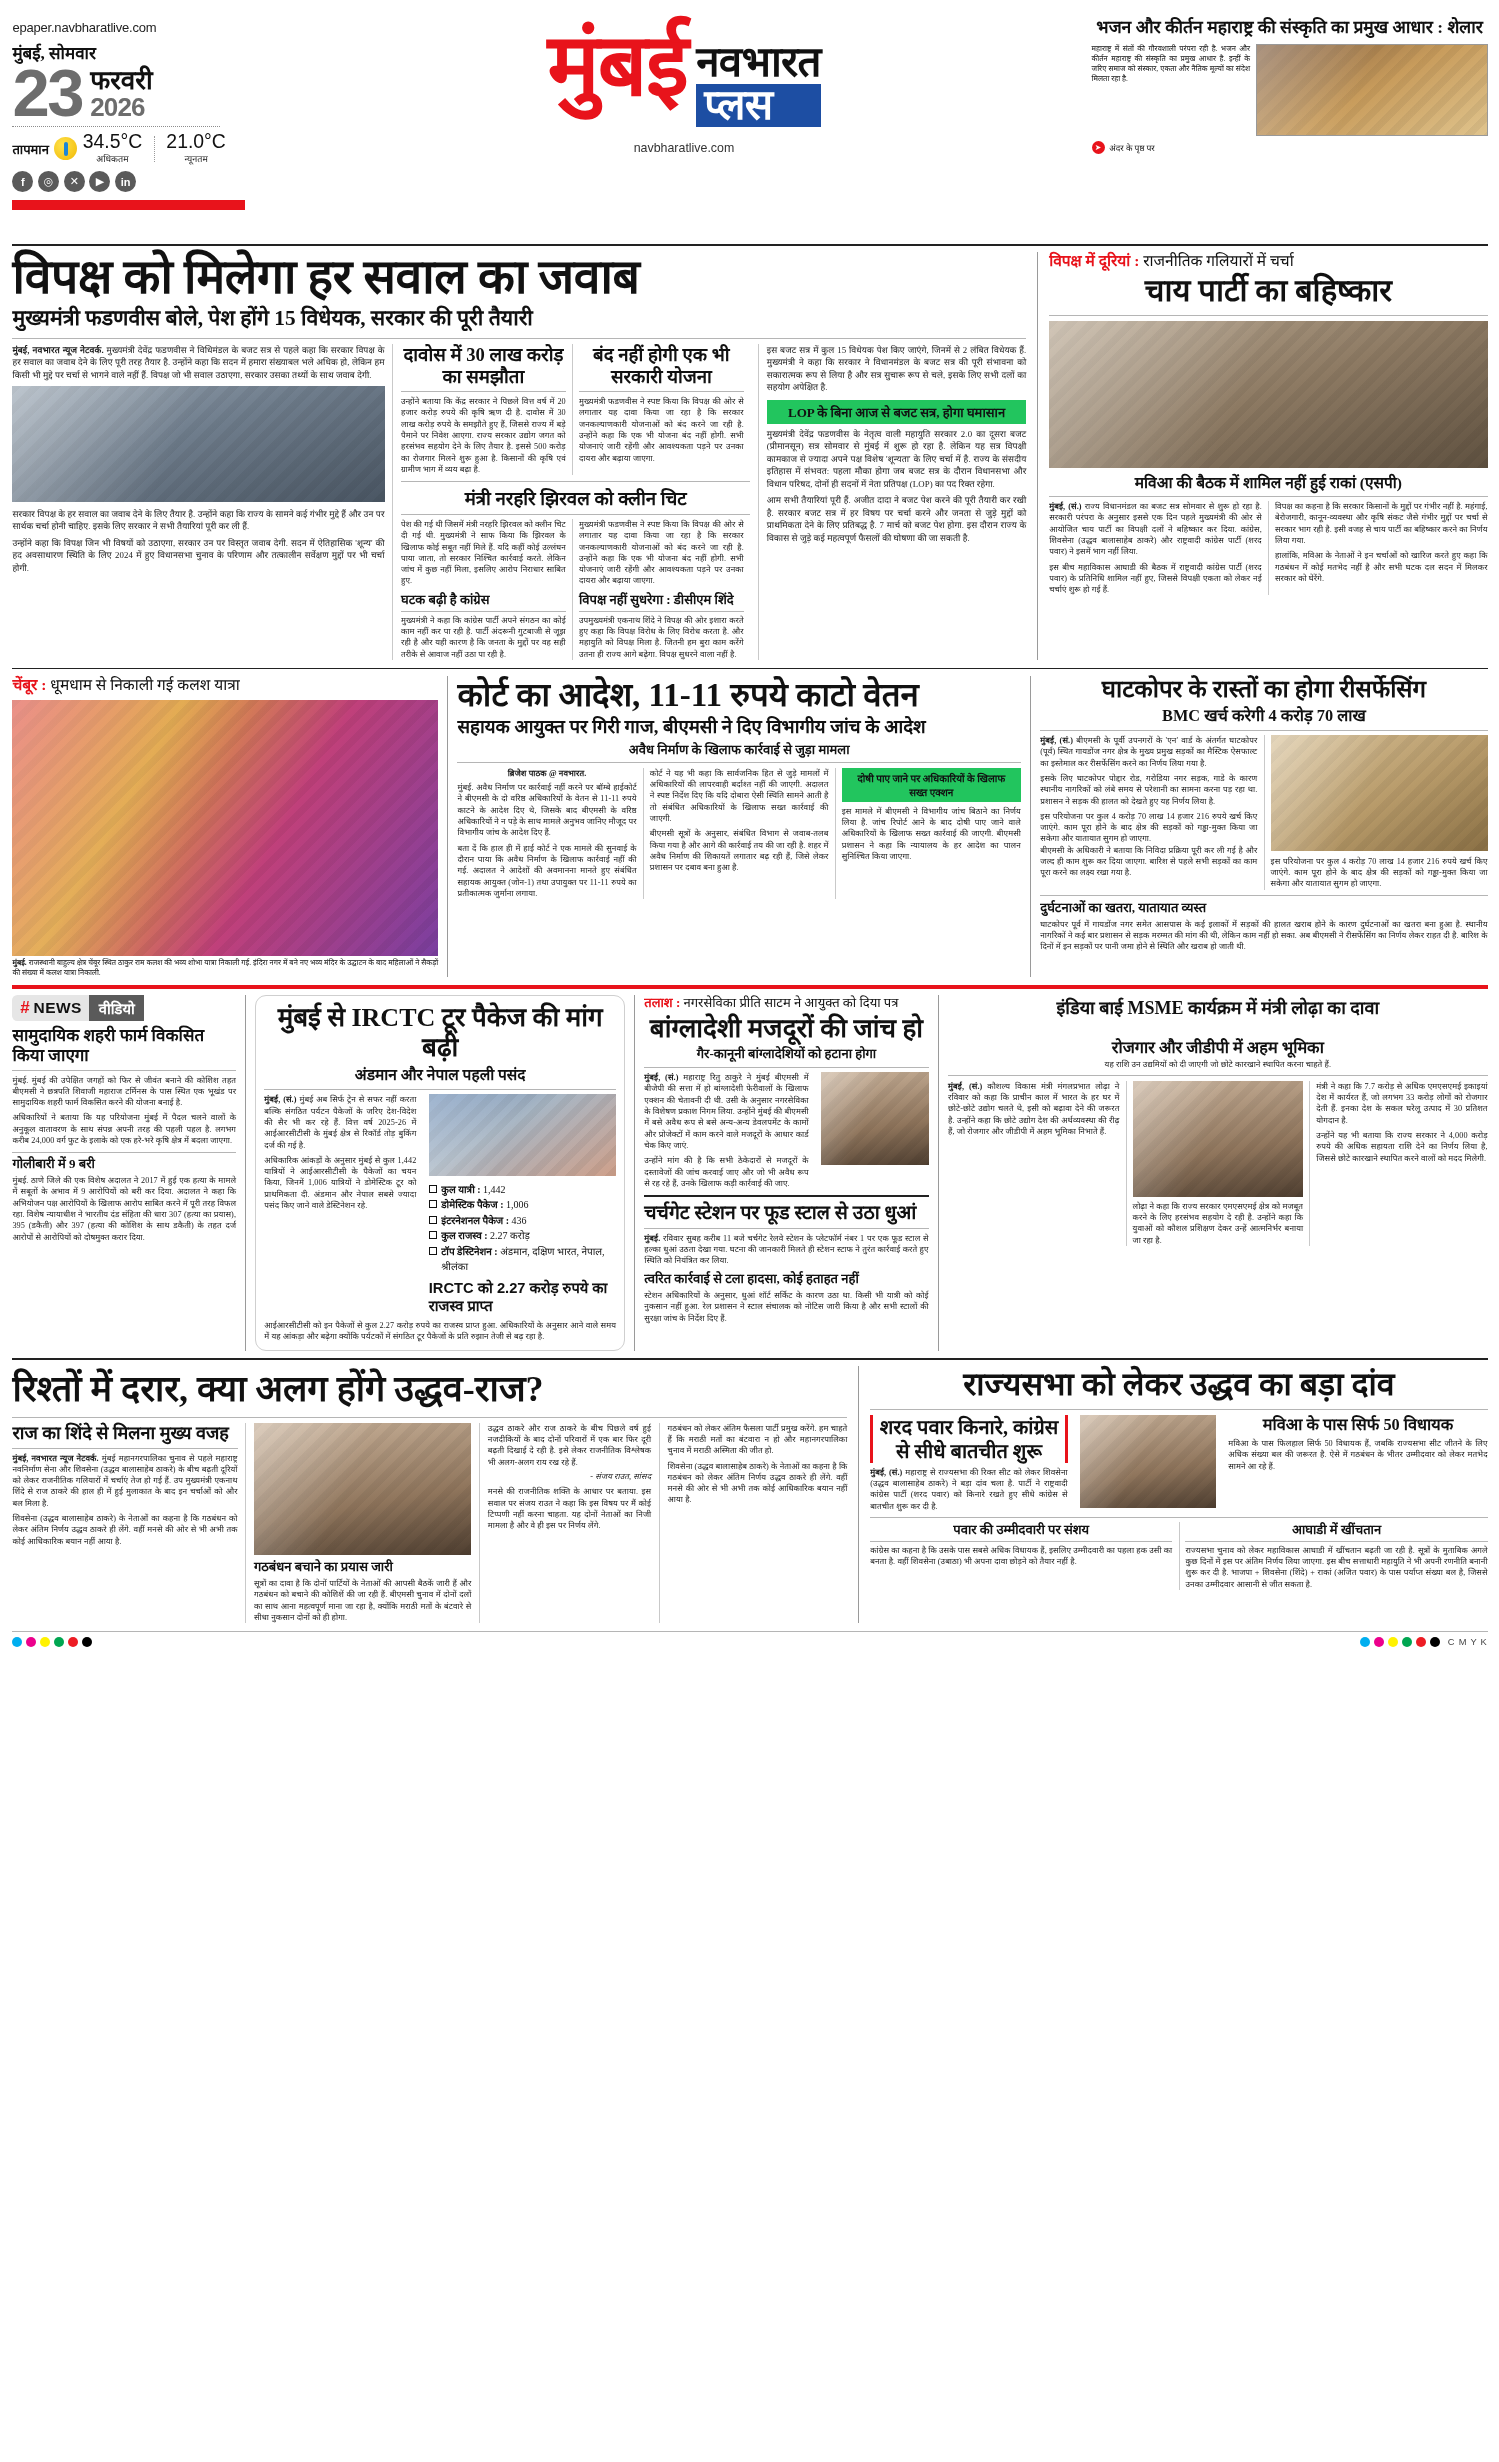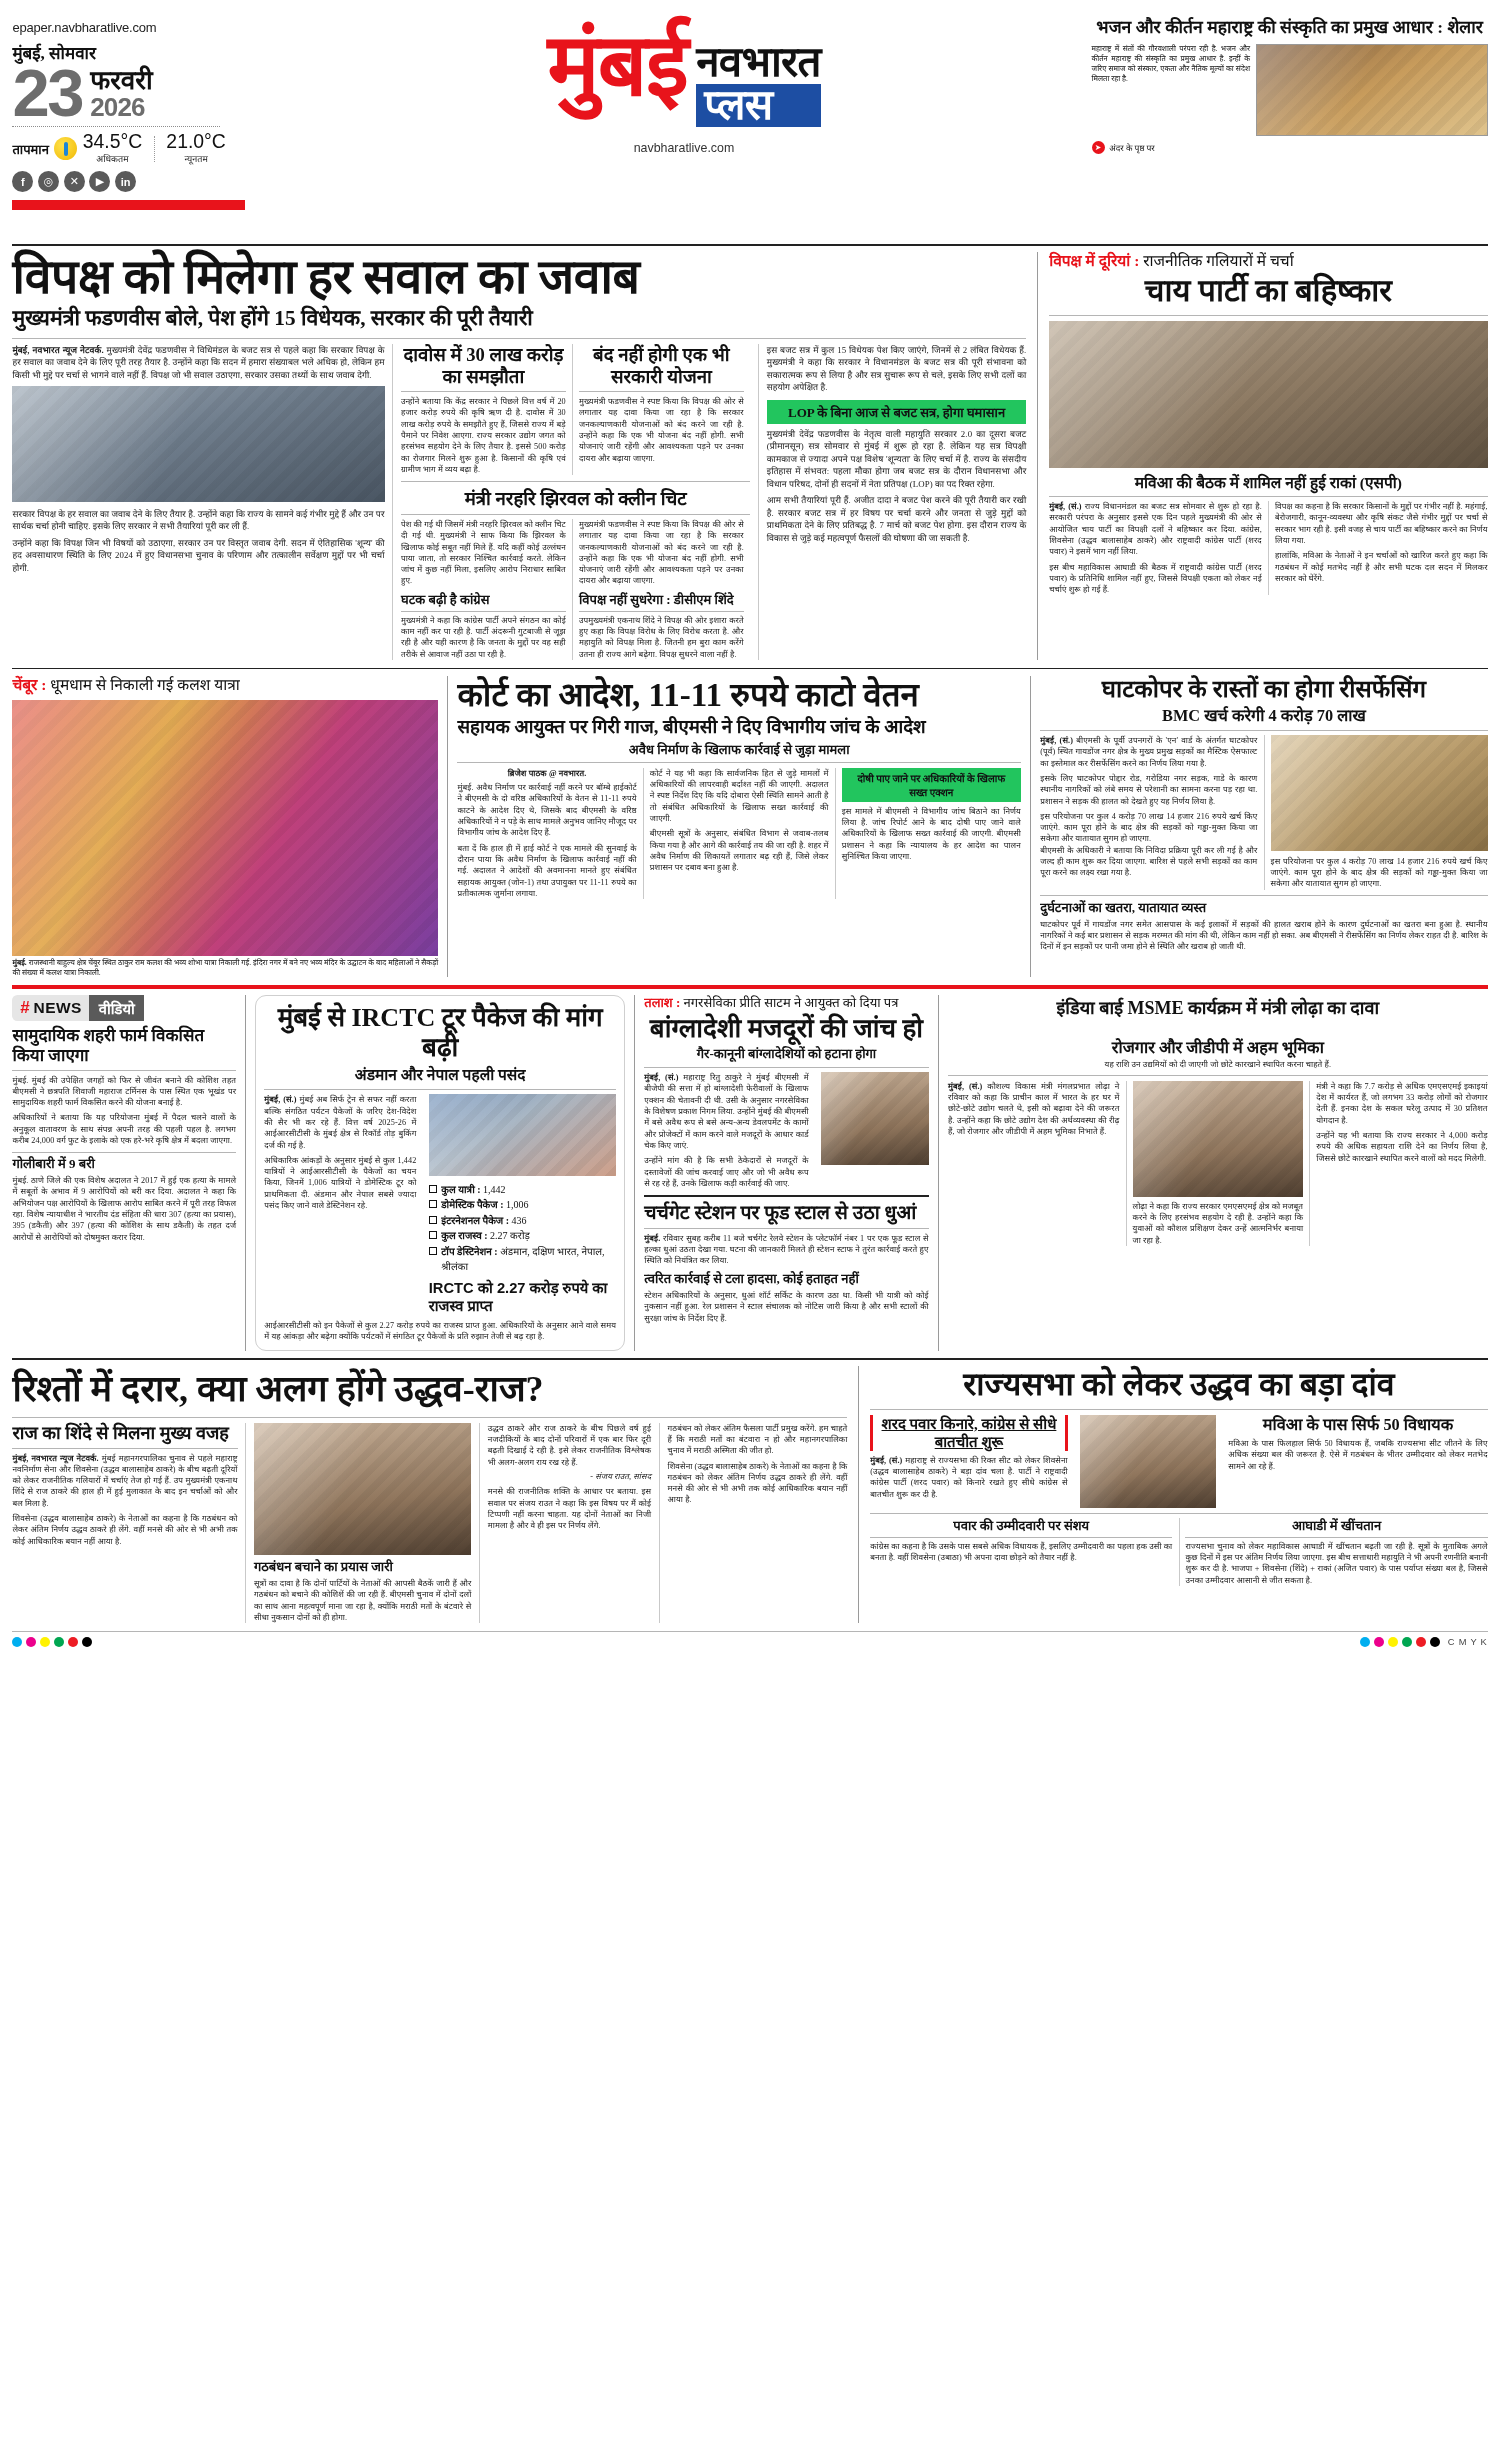--- a/index.html
+++ b/index.html
@@ -532,21 +532,21 @@
       </div>
     </div>
 
     <div class="vr-d"></div>
 
     <div class="col" style="flex:1;padding-left:11px;">
       <div class="col-head-2" style="font-size:32px;">राज्यसभा को लेकर उद्धव का बड़ा दांव</div>
       <div class="hr-thin" style="margin:5.4px 0;"></div>
       <div class="row">
         <div class="col" style="width:33%;padding-right:6.2px;">
-          <div class="col-head-sm redline-both" style="text-align:center;font-size:15px;text-decoration:underline;">शरद पवार किनारे, कांग्रेस से सीधे बातचीत शुरू</div>
+          <div class="col-head-sm redline-both" style="text-align:center;font-size:20px;">शरद पवार किनारे, कांग्रेस से सीधे बातचीत शुरू</div>
           <div class="body-txt sm" style="margin-top:3.9px;">
             <span class="dateline">मुंबई, (सं.)</span>
             <span>महाराष्ट्र से राज्यसभा की रिक्त सीट को लेकर शिवसेना (उद्धव बालासाहेब ठाकरे) ने बड़ा दांव चला है. पार्टी ने राष्ट्रवादी कांग्रेस पार्टी (शरद पवार) को किनारे रखते हुए सीधे कांग्रेस से बातचीत शुरू कर दी है.</span>
           </div>
         </div>
         <div class="col" style="width:24%;padding:0 6.2px;">
           <div class="ph portrait" style="height:93px;"></div>
         </div>
         <div class="col" style="flex:1;padding-left:6.2px;">
           <div class="col-head-3" style="font-size:16.3px;">मविआ के पास सिर्फ 50 विधायक</div>

